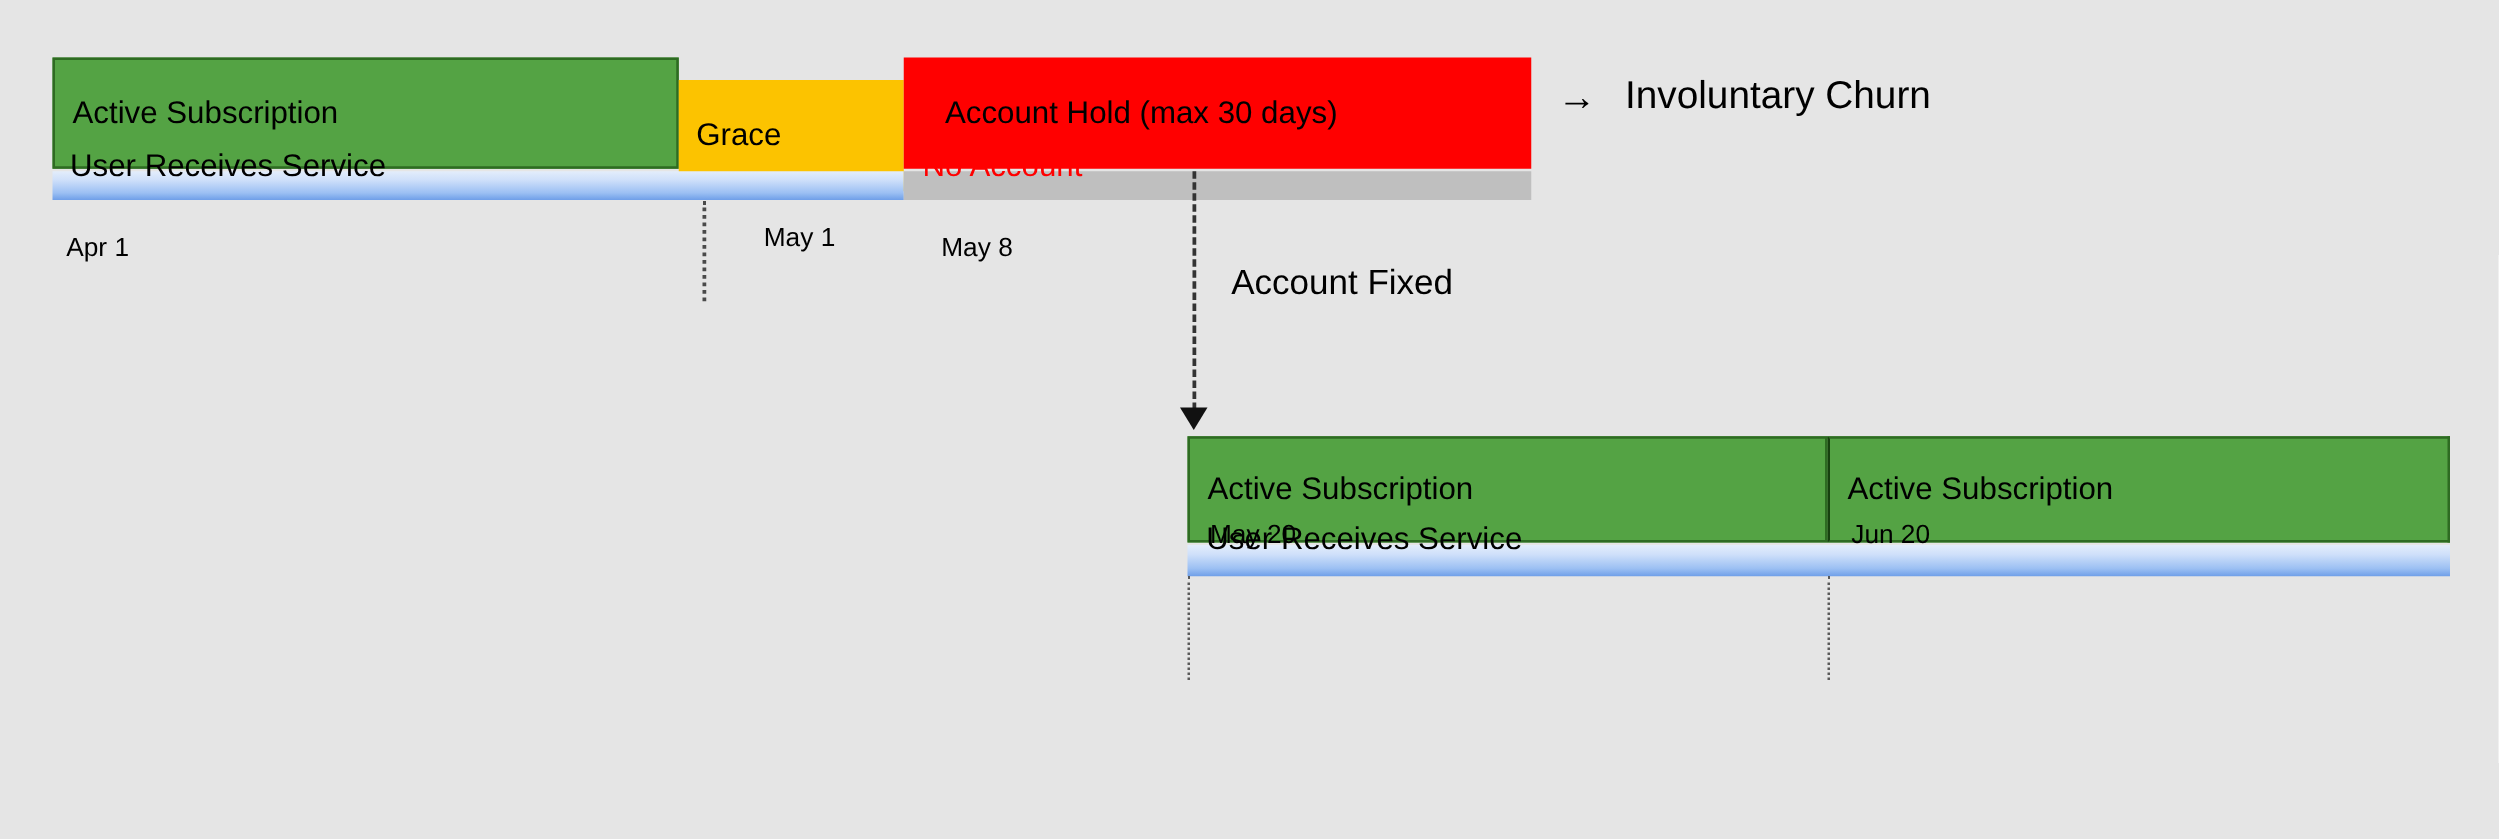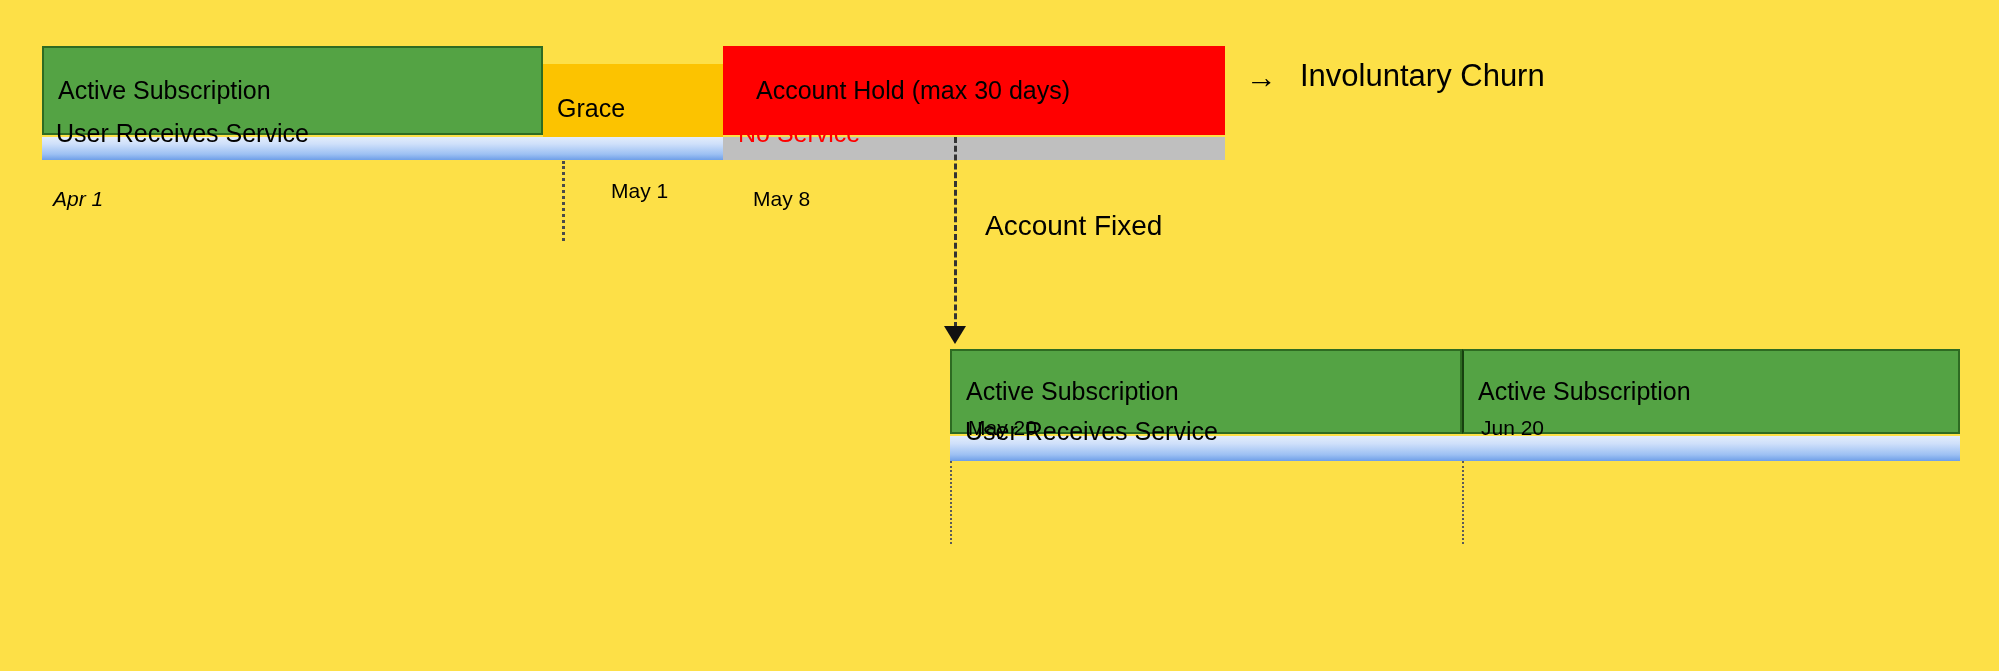--- a/index.html
+++ b/index.html
@@ -8,21 +8,21 @@
     background: #ffffff;
   }
   body {
     font-family: "Liberation Sans", sans-serif;
     -webkit-font-smoothing: antialiased;
   }
   #canvas {
     position: relative;
     width: 1999px;
     height: 671px;
-    background: #fde047;
+    background: #e5e5e5;
     overflow: hidden;
   }
 
   
   .bar {
     position: absolute;
     box-sizing: border-box;
     display: flex;
     align-items: center;
   }
@@ -115,28 +115,28 @@
   <div class="bar seg-red" style="left:723px; top:46px; width:502px; height:89px;padding-left:19px;">
     <span class="bar-label">Account Hold (max 30 days)</span>
   </div>
 
   <div class="bar seg-service" style="left:42px; top:137px; width:681px; height:23px;">
   </div>
   <span class="text" style="left:56px; top:121px; font-size:25px;">User Receives Service</span>
 
   <div class="bar seg-gray" style="left:723px; top:137px; width:502px; height:23px;">
   </div>
-  <span class="text" style="left:738px; top:121px; font-size:25px; color:#ff0000;">No Service</span>
+  <span class="text" style="left:738px; top:121px; font-size:25px; color:#ff0000;">No Account</span>
 
   <span class="text text-churn" style="left:1246px; top:62px;">→</span>
   <span class="text text-churn" style="left:1300px; top:60px;">Involuntary Churn</span>
 
   <div class="dotline" style="left:562px; top:161px; height:80px;"></div>
 
-  <span class="text text-date" style="left:53px; top:188px;font-style:italic;">Apr 1</span>
+  <span class="text text-date" style="left:53px; top:188px;">Apr 1</span>
   <span class="text text-date" style="left:574px; top:180px;margin-left:37px;">May 1</span>
   <span class="text text-date" style="left:753px; top:188px;text-align:right;">May 8</span>
 
   <div class="dasharrow-line" style="left:954px; top:137px; height:191px;"></div>
   <div class="dasharrow-head" style="left:944px; top:326px;"></div>
 
   <span class="text text-payment" style="left:985px; top:212px;">Account Fixed</span>
 
   <div class="bar seg-green" style="left:950px; top:349px; width:512px; height:85px;">
     <span class="bar-label">Active Subscription</span>

